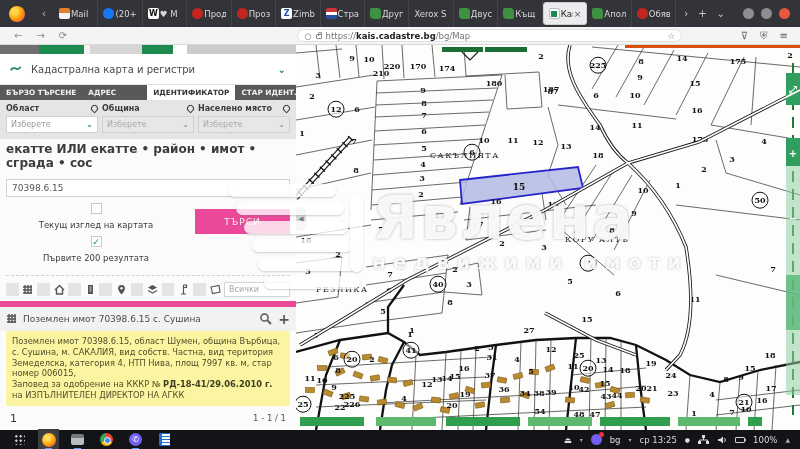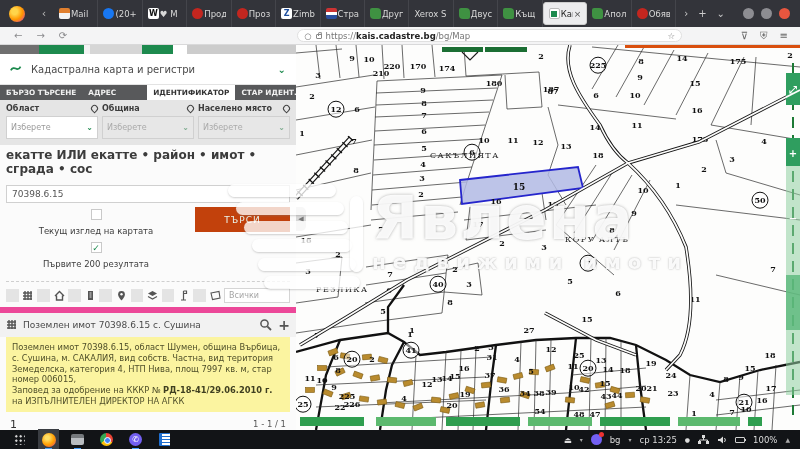--- a/index.html
+++ b/index.html
@@ -61,35 +61,35 @@
   #panel-title .chev { margin-left:auto; color:#1d8a4e; font-weight:bold; font-size:10px; }
   #panel-tabs { height:15px; background:#58595b; display:flex; }
   .ptab { color:#f0f0f0; font-size:7.3px; font-weight:bold; padding:3px 6px; white-space:nowrap; }
   .ptab.active { background:#fff; color:#333;margin-left:25px; }
   #selects { display:flex; gap:4px; padding:4px 6px 6px 6px; background:#e5e5e5; }
   .selcol { flex:1; }
   .sel-label { display:flex; justify-content:space-between; align-items:center; font-size:8px;
                font-weight:bold; color:#3c3c3c; margin-bottom:3px; }
   .pin { width:7px; height:7px; border:1.5px solid #444; border-radius:50% 50% 50% 0;
          transform:rotate(-45deg); }
-  .selbox { height:23px; border:1px solid #d0d0d0; background:#fff; display:flex; align-items:center;
+  .selbox { height:17px; border:1px solid #d0d0d0; background:#fff; display:flex; align-items:center;
             font-size:8px; color:#9a9a9a; padding:0 4px; justify-content:space-between; }
   .selbox.disabled { background:#e7e7e7; color:#aaa; }
   .selbox .chev { color:#1d8a4e; font-size:8px; font-weight:bold; }
   .selbox.disabled .chev { color:#7aa98c; }
   #id-section { padding:3px 6px 0 6px; background:#fbfbfb; }
   #id-label { font-size:12px; font-weight:bold; color:#3c3c3c; margin-bottom:6px; }
   #id-input { width:100%; height:18px; border:1px solid #d0d0d0; background:#fff; font-size:9px;
               color:#555; padding:0 5px; font-family:inherit; }
   #opts { position:relative; padding:6px 6px 4px 6px; background:#fbfbfb; }
   .chkrow { display:flex; align-items:center; gap:6px; font-size:8.5px; font-weight:normal;
             color:#3c3c3c; margin-bottom:6px; width:180px;flex-direction:column; }
   .chk { width:11px; height:11px; border:1px solid #c9c9c9; background:#fff; font-size:9px;
          line-height:10px; text-align:center; color:#1d8a4e; }
-  #search-btn { position:absolute; right:6px; top:4px; width:95px; height:25px; background:#c2410c;
+  #search-btn { position:absolute; right:6px; top:12px; width:95px; height:25px; background:#ec4899;
                 color:#eaf6ee; border:none; font-size:9px; letter-spacing:1px; font-family:inherit; }
   .dash-div { border-top:1px dashed #cfcfcf; margin:2px 6px; }
   #layer-toolbar { display:flex; align-items:center; gap:2px; padding:4px 6px; background:#fbfbfb; }
   .lt-chk { width:13px; height:13px; background:#e4e4e4; }
   .lt-ic { width:15px; height:15px; display:flex; align-items:center; justify-content:center; color:#555; }
   #all-select { margin-left:auto; width:66px; height:15px; border:1px solid #d5d5d5; background:#fff;
                 color:#a5a5a5; font-size:8px; display:flex; align-items:center; padding:0 4px;
                 justify-content:space-between;gap:47px; }
   #result-header { display:flex; align-items:center; gap:6px; background:#f2f2f2; border-top:6px solid #ec4899;
                    padding:4px 6px; font-size:9px; color:#4a4a4a; }

